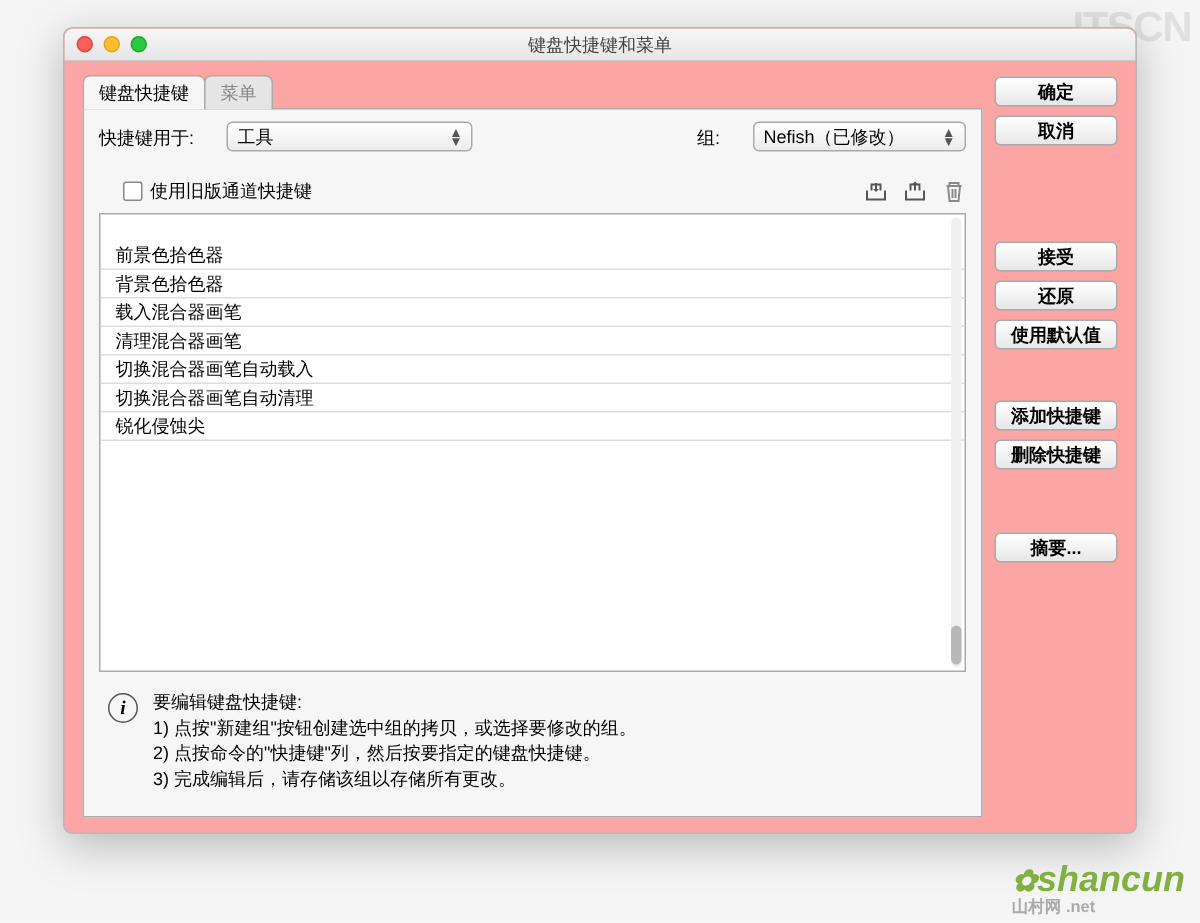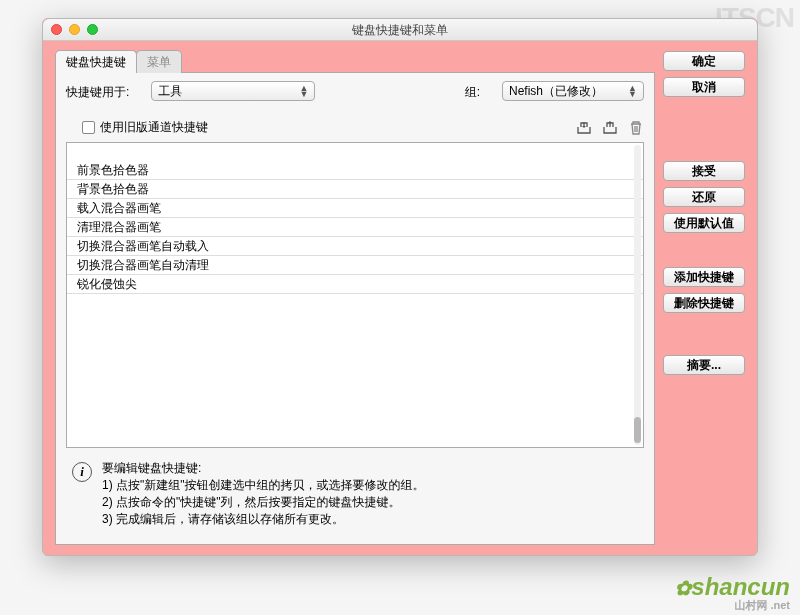--- a/index.html
+++ b/index.html
@@ -15,21 +15,21 @@
     position: absolute; top: 2px; right: 6px;
     font-size: 28px; font-weight: 900; color: #e0e0e0;
     letter-spacing: -1px;
   }
   .watermark-bot {
     position: absolute; bottom: 6px; right: 10px;
     font-size: 24px; font-weight: 700; color: #7fb040;
     font-style: italic;
   }
   .watermark-bot .leaf { color: #7fb040; font-size: 20px; }
-  .watermark-bot .net { color: #aaa; font-size: 11px; font-style: normal; display:block; text-align:right; line-height:8px;}
+  .watermark-bot .net { color: #aaa; font-size: 11px; font-style: normal; display:block; line-height:8px;}
   .window {
     position: absolute; left: 42px; top: 18px;
     width: 716px; height: 538px;
     background: #fca5a5;
     border: 1px solid #b8b8b8;
     border-radius: 6px;
     box-shadow: 0 8px 30px rgba(0,0,0,0.25);
   }
   .titlebar {
     height: 22px; line-height: 22px;

